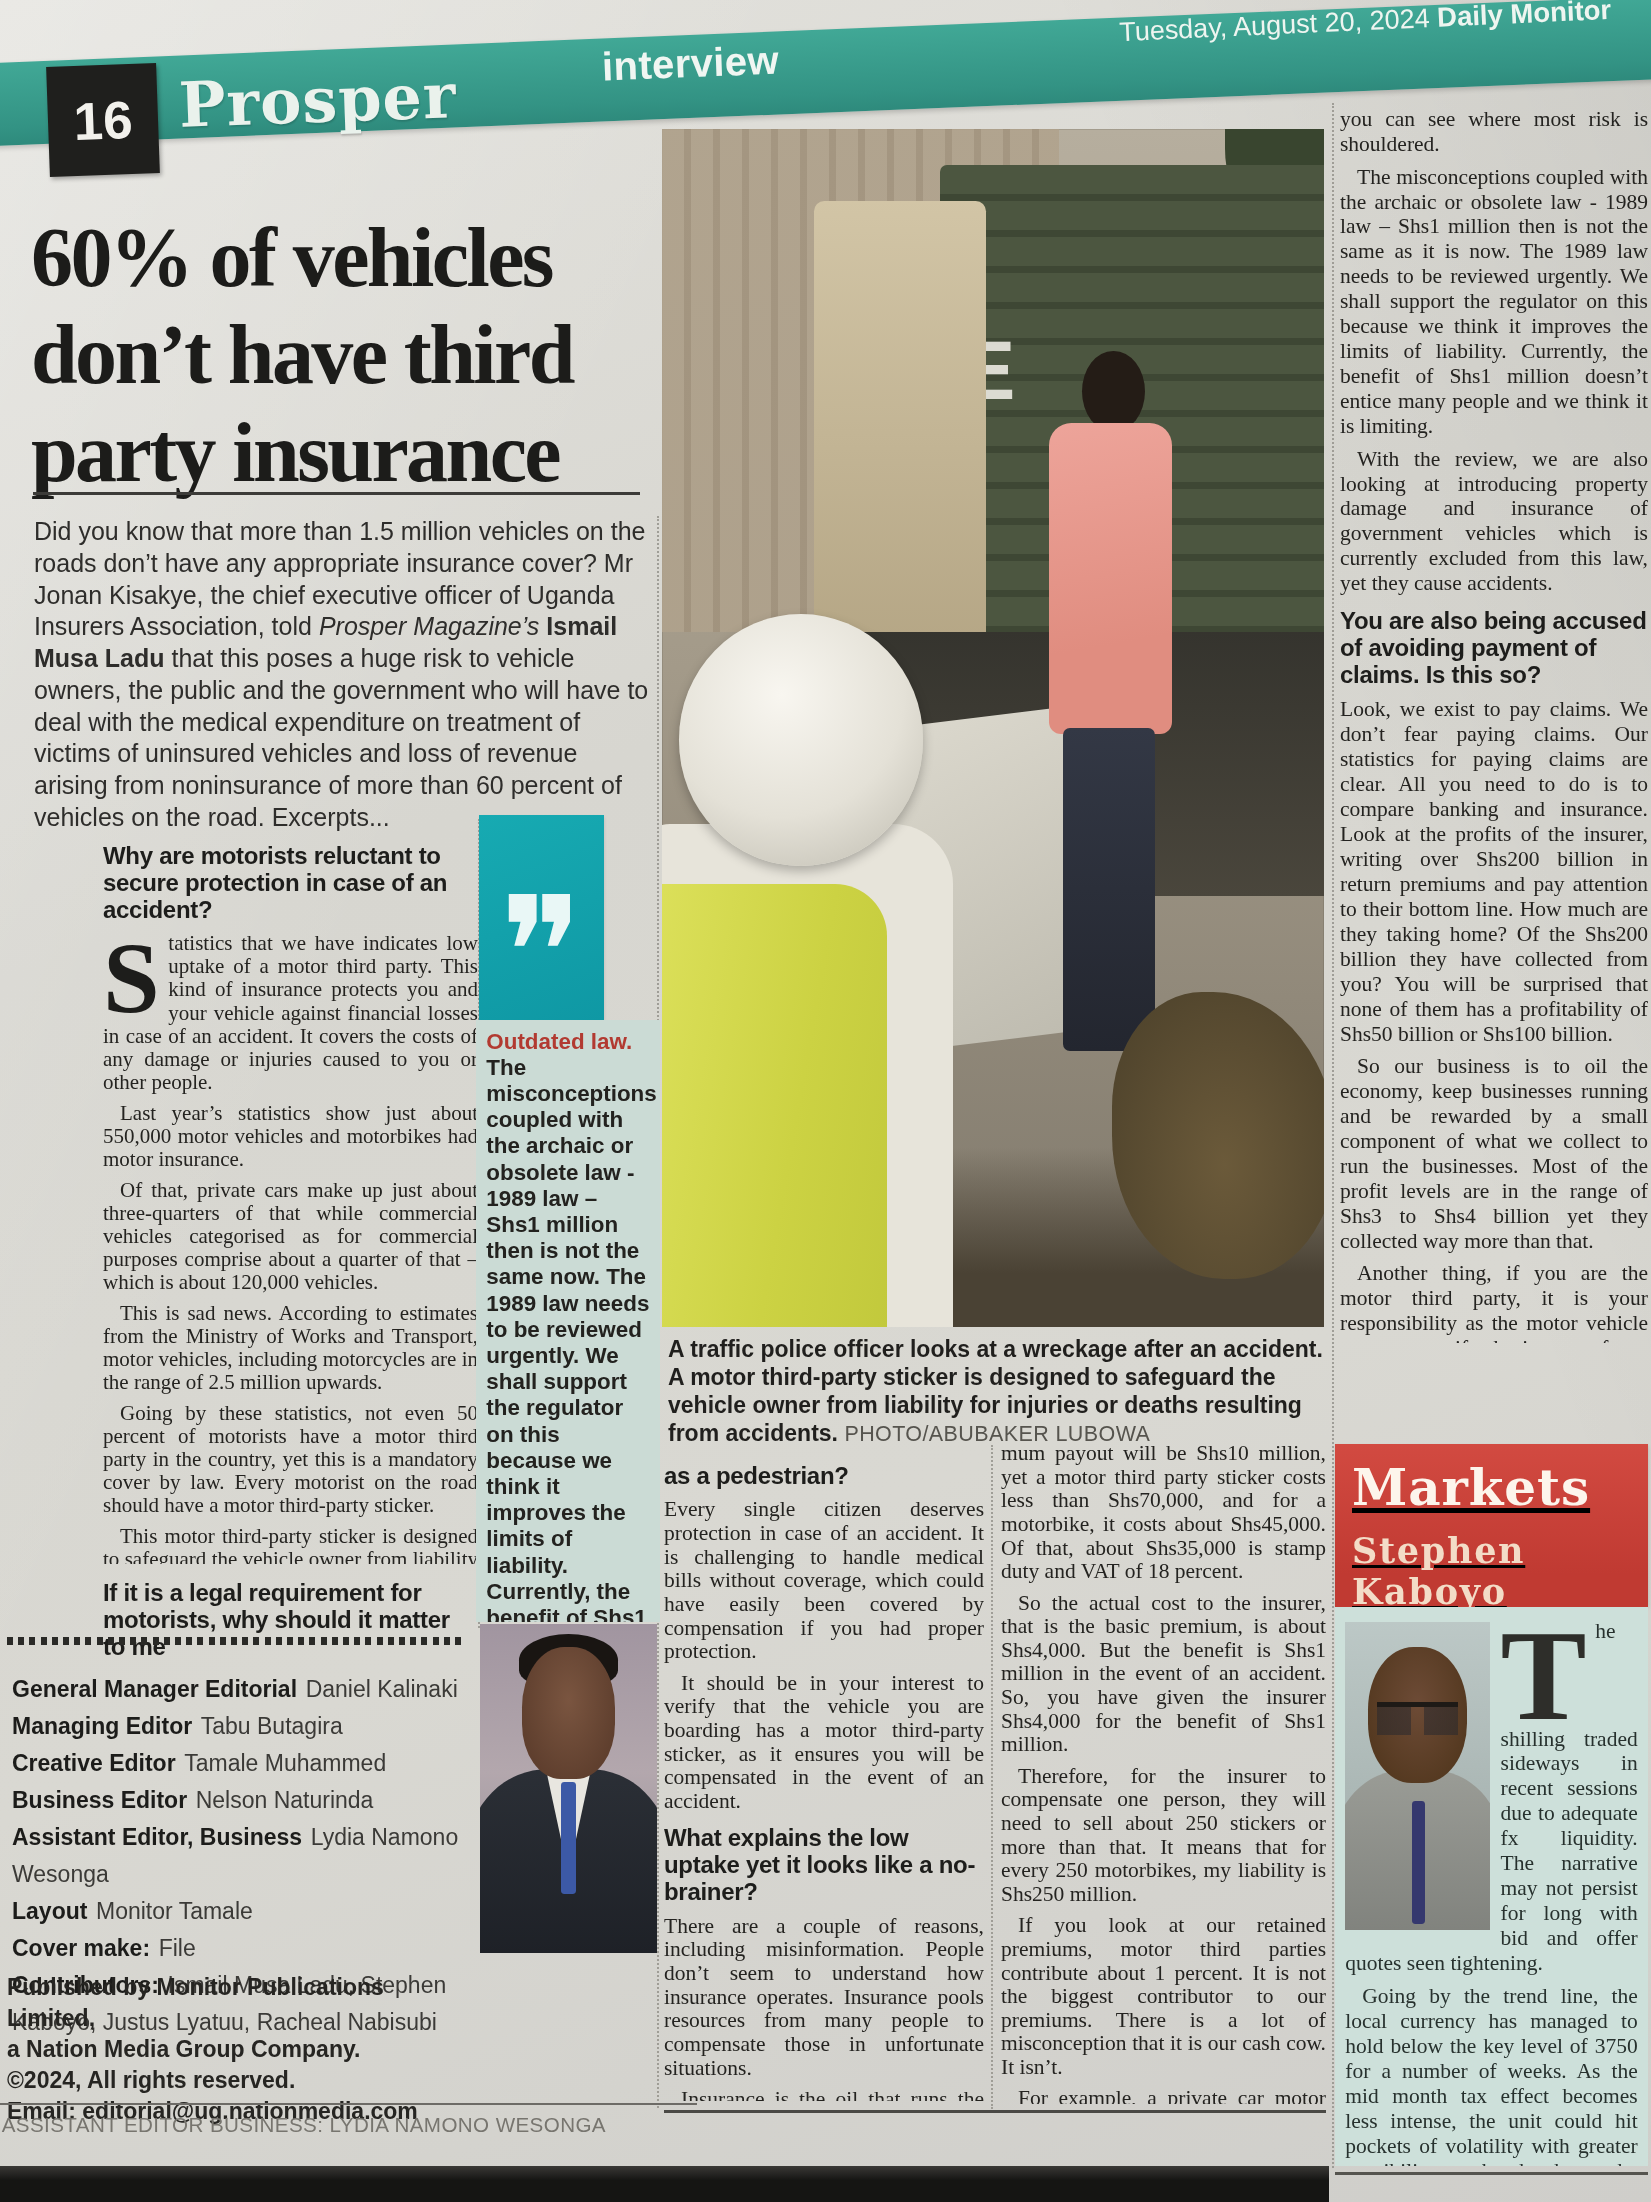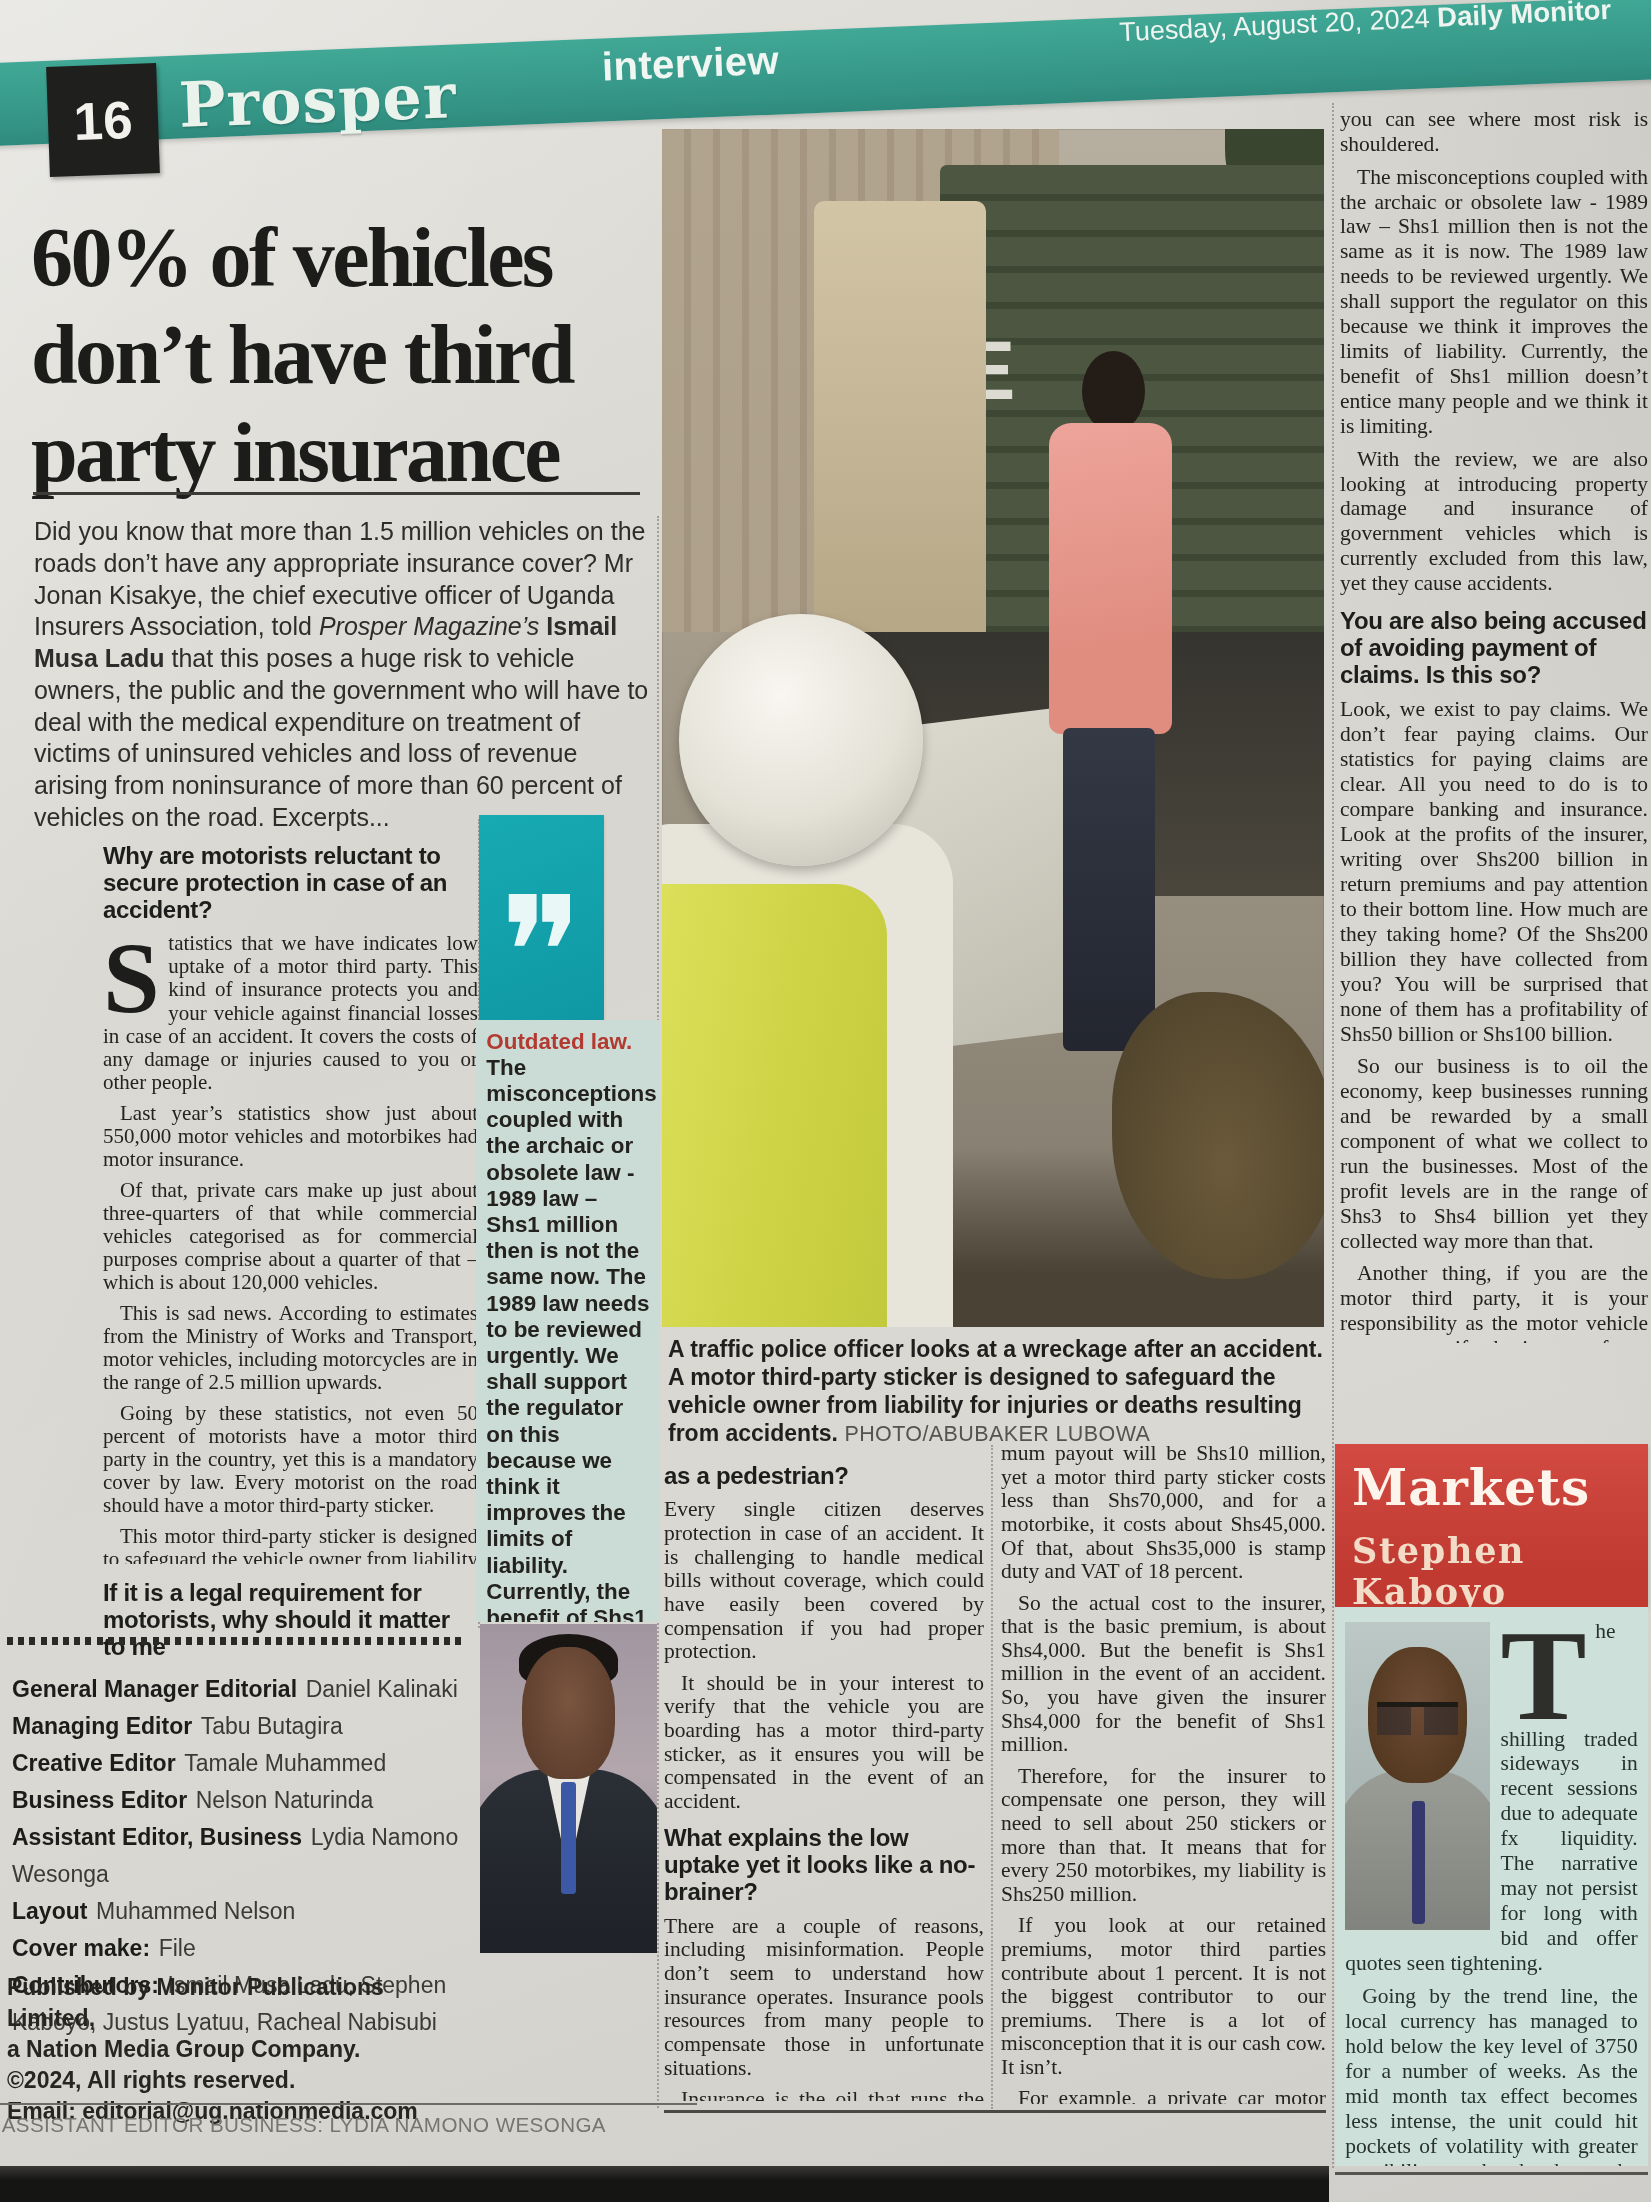--- a/index.html
+++ b/index.html
@@ -171,20 +171,21 @@
   
   .col4{
     position:absolute;left:1340px;top:107px;width:308px;height:1236px;overflow:hidden;
     font-size:21.5px;line-height:1.16;color:#242320;
   }
   
   .mkt-head{
     position:absolute;left:1335px;top:1444px;width:313px;height:163px;box-sizing:border-box;
     background:linear-gradient(180deg,#d24a41 0%,#c03a32 80%);padding:13.8px 17px;
     box-shadow:0.9px 1.7px 3.4px rgba(0,0,0,.15);
+    text-decoration:underline;
   }
   .mkt-title{font-family:"DejaVu Serif",serif;font-weight:bold;font-size:50px;color:#fdf5ec;letter-spacing:0.9px;}
   .mkt-author{font-family:"DejaVu Serif",serif;font-weight:bold;font-size:35px;color:#f3dcc7;letter-spacing:1.7px;margin-top:13px;}
   .mkt-body{
     position:absolute;left:1335px;top:1607px;width:313px;height:559px;box-sizing:border-box;
     background:#cde0da;padding:12px 10.3px 0 10.3px;overflow:hidden;
     font-size:21.5px;line-height:1.16;color:#27312e;text-align:justify;
   }
   .mkt-portrait{
     float:left;width:145px;height:308px;margin:3.4px 10.3px 5.2px 0;position:relative;overflow:hidden;
@@ -257,21 +258,21 @@
     <div class="p1-head"></div>
   </div>
 
   <div class="dottedrule"></div>
   <div class="staff">
     <div><b>General Manager Editorial</b><span>Daniel Kalinaki</span></div>
     <div><b>Managing Editor</b><span>Tabu Butagira</span></div>
     <div><b>Creative Editor</b><span>Tamale Muhammed</span></div>
     <div><b>Business Editor</b><span>Nelson Naturinda</span></div>
     <div><b>Assistant Editor, Business</b><span>Lydia Namono Wesonga</span></div>
-    <div><b>Layout</b><span>Muhammed Nelson</span></div>
+    <div><b>Layout</b><span>Monitor Tamale</span></div>
     <div><b>Cover make:</b><span>File</span></div>
     <div><b>Contributors:</b><span>Ismail Musa Ladu, Stephen Kaboyo, Justus Lyatuu, Racheal Nabisubi</span></div>
   </div>
   <div class="publisher">
     <div>Published by Monitor Publications Limited,</div>
     <div>a Nation Media Group Company.</div>
     <div>©2024, All rights reserved.</div>
     <div>Email: editorial@ug.nationmedia.com</div>
   </div>
   <div class="footrule"></div>

